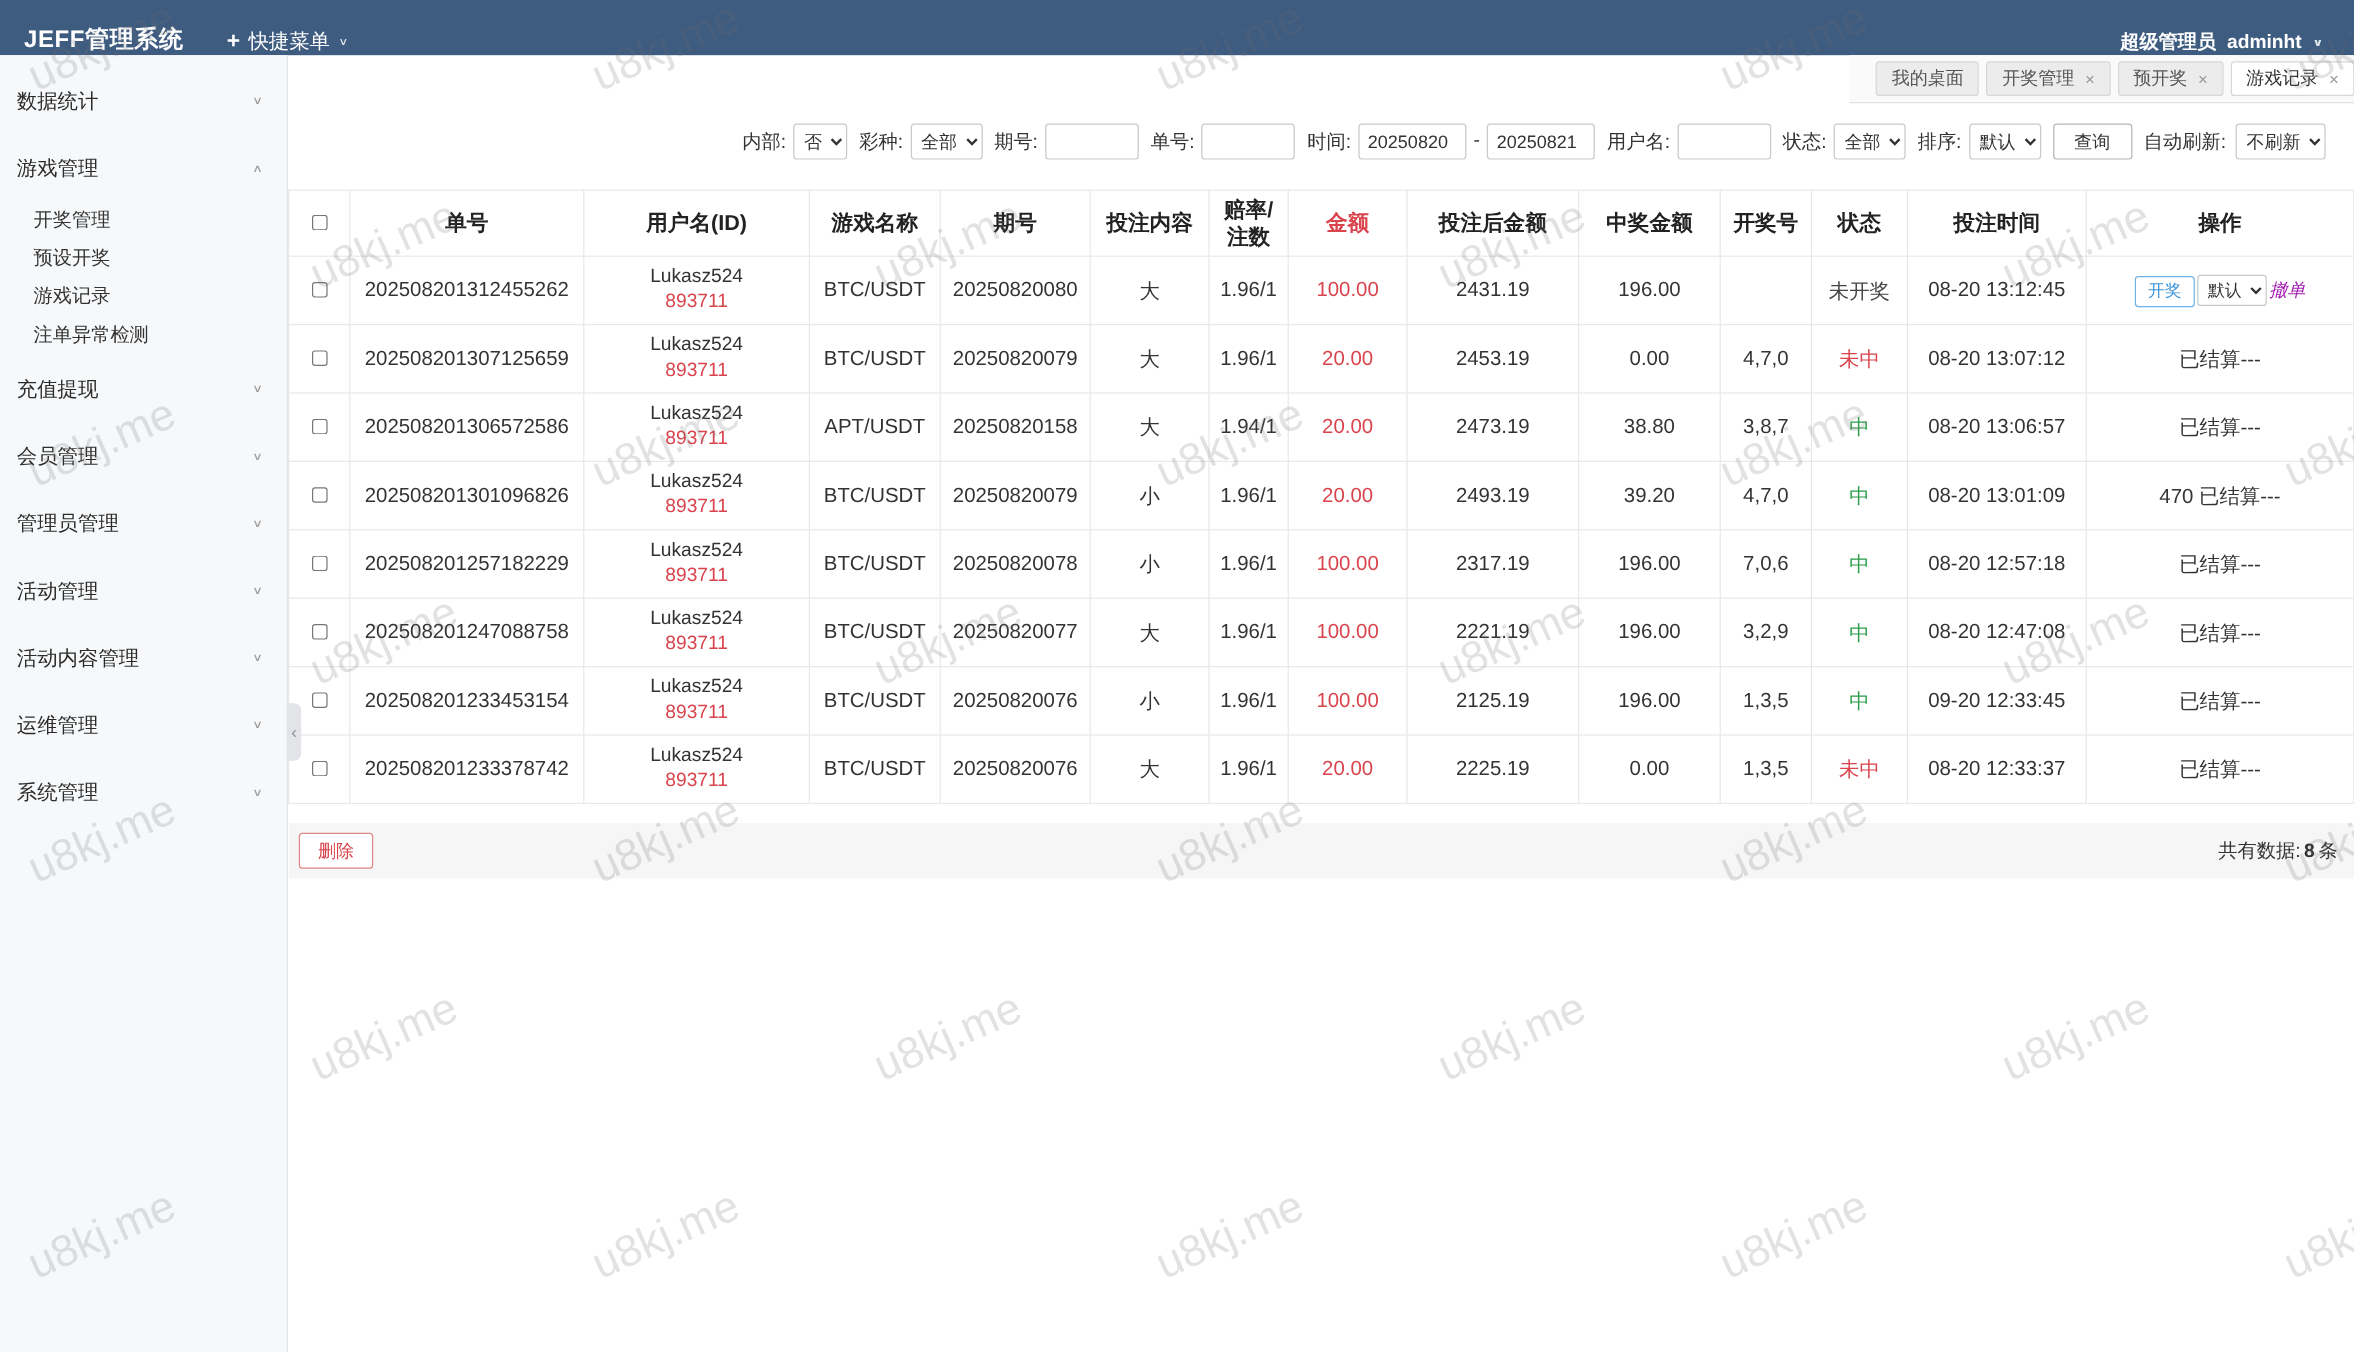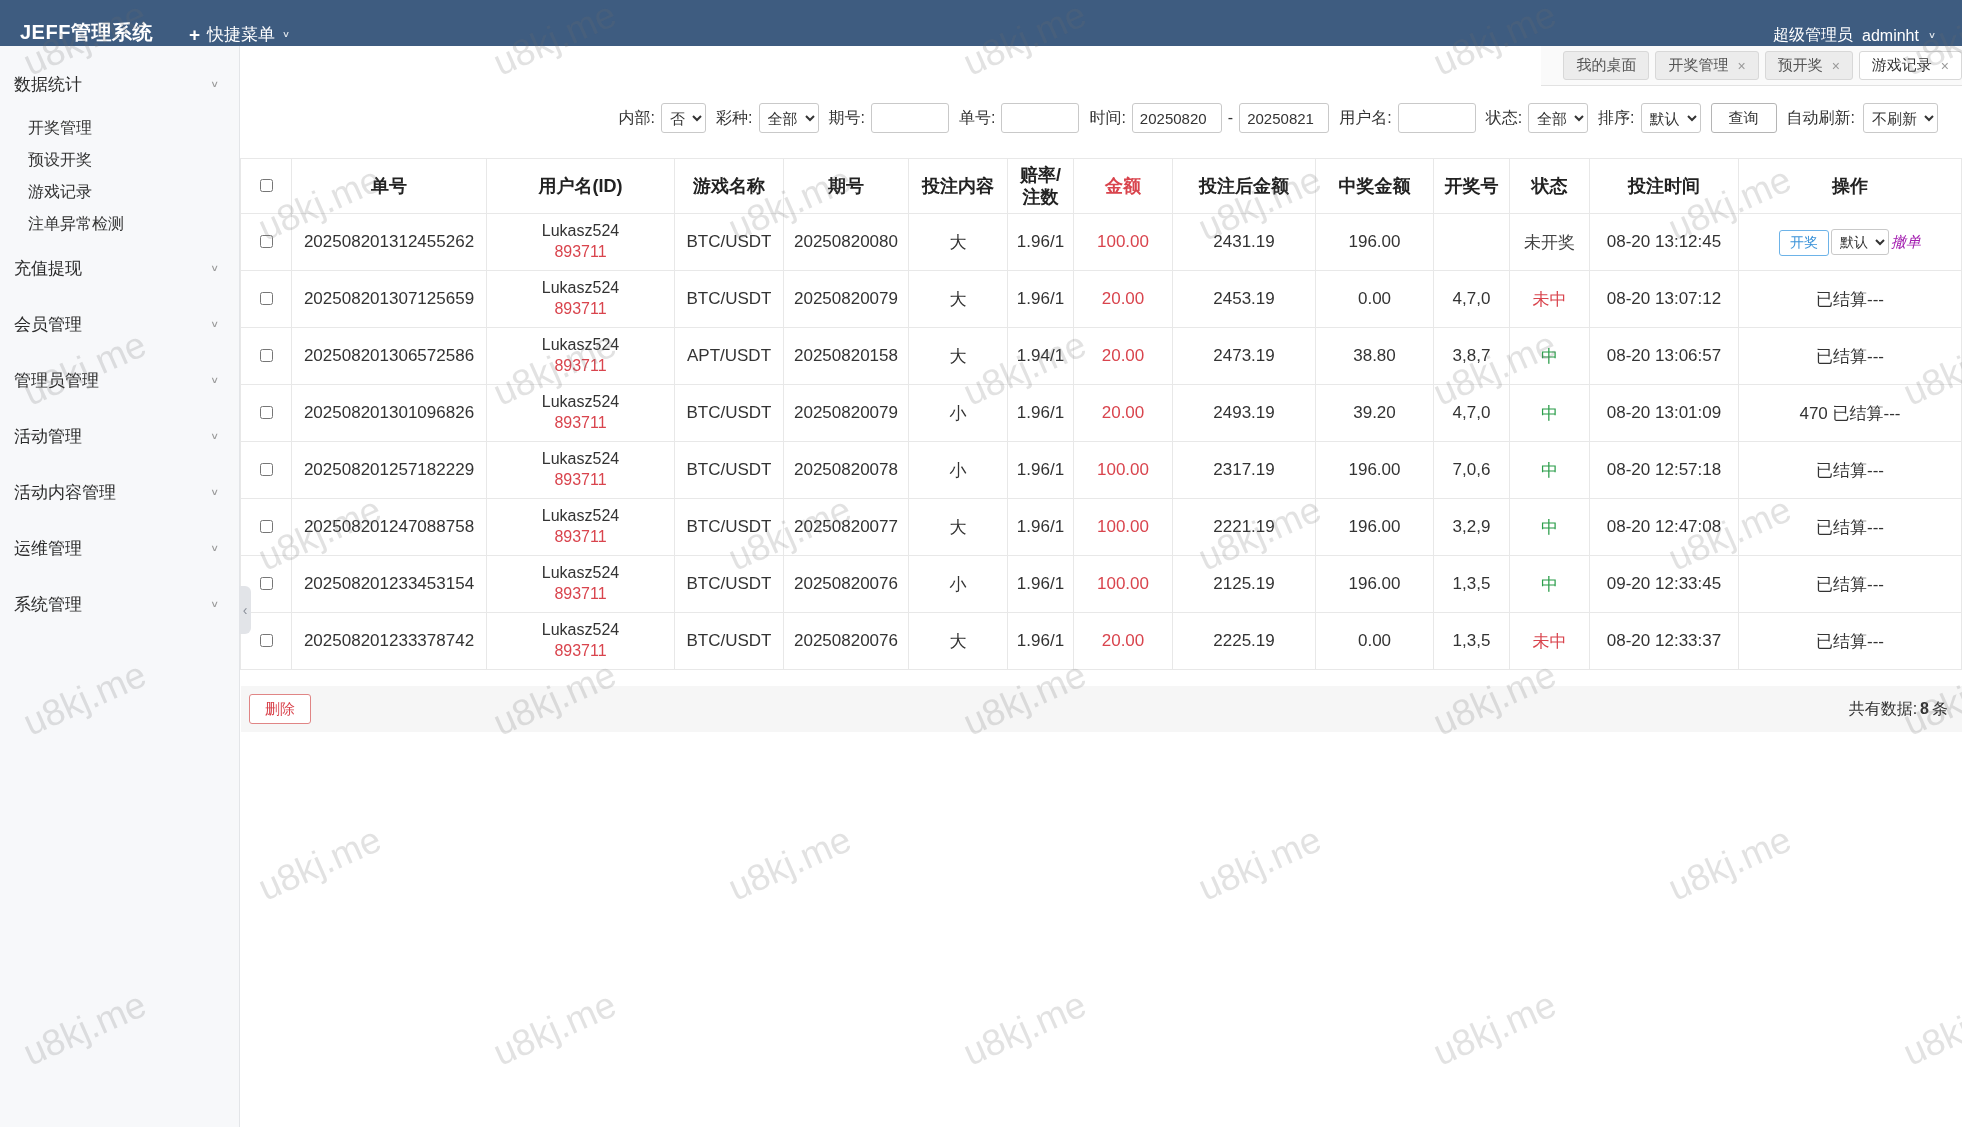--- a/index.html
+++ b/index.html
@@ -13,21 +13,21 @@
   #watermarks { position:absolute; inset:0; z-index:60; pointer-events:none; }
   .wm { position:absolute; transform:rotate(-24deg); font-size:37px; color:rgba(110,110,110,.20); white-space:nowrap; }
 
   
   .topbar { height:46px; background:#3e5c80; color:#fff; display:flex; align-items:flex-end; padding:0 26px 0 20px; }
   .brand { font-size:20px; font-weight:bold; letter-spacing:.5px; }
   .quick { margin-left:36px; display:flex; align-items:center; gap:7px; font-size:17px; cursor:pointer; }
   .plus { font-size:19px; font-weight:bold; }
   .chev { font-size:11px; opacity:.85; transform:scaleY(.8); }
   .spacer { flex:1; }
-  .usermenu { display:flex; align-items:center; gap:9px; font-size:16px; cursor:pointer; }
+  .usermenu { display:flex; align-items:center; gap:9px; font-size:16px; cursor:pointer;font-weight:bold; }
 
   
   .layout { display:flex; height:1081px; }
   .sidebar { width:240px; background:#f7f8fa; border-right:1px solid #e3e5e8; position:relative; padding-top:10px; flex:none; }
   .menu-item { height:56px; display:flex; align-items:center; justify-content:space-between; padding:0 20px 0 14px; font-size:17px; color:#2b2b2b; cursor:pointer; }
   .mi-chev { color:#999; font-size:12px; transform:scaleY(.75); }
   .submenu-item { height:32px; line-height:32px; padding-left:28px; font-size:16px; color:#333; cursor:pointer; }
   .collapse-handle { position:absolute; right:-12px; top:540px; width:12px; height:48px; background:#e2e4e8; border-radius:0 6px 6px 0; display:flex; align-items:center; justify-content:center; color:#8a8f99; font-size:14px; cursor:pointer; z-index:5; }
 
   .content { flex:1; min-width:0; display:flex; flex-direction:column;align-items:flex-end; }
@@ -122,20 +122,24 @@
     <span class="chev">∨</span>
   </div>
 </header>
 
 <div class="layout">
   <aside class="sidebar">
     <nav id="sidebar-menu">
         <div class="menu-item">
           <span>数据统计</span>
           <span class="mi-chev">∨</span>
+        </div>
+        <div class="menu-item">
+          <span>游戏管理</span>
+          <span class="mi-chev">∧</span>
         </div>
         <div>
           <div class="submenu-item">开奖管理</div>
           <div class="submenu-item">预设开奖</div>
           <div class="submenu-item active">游戏记录</div>
           <div class="submenu-item">注单异常检测</div>
         </div>
         <div class="menu-item">
           <span>充值提现</span>
           <span class="mi-chev">∨</span>

